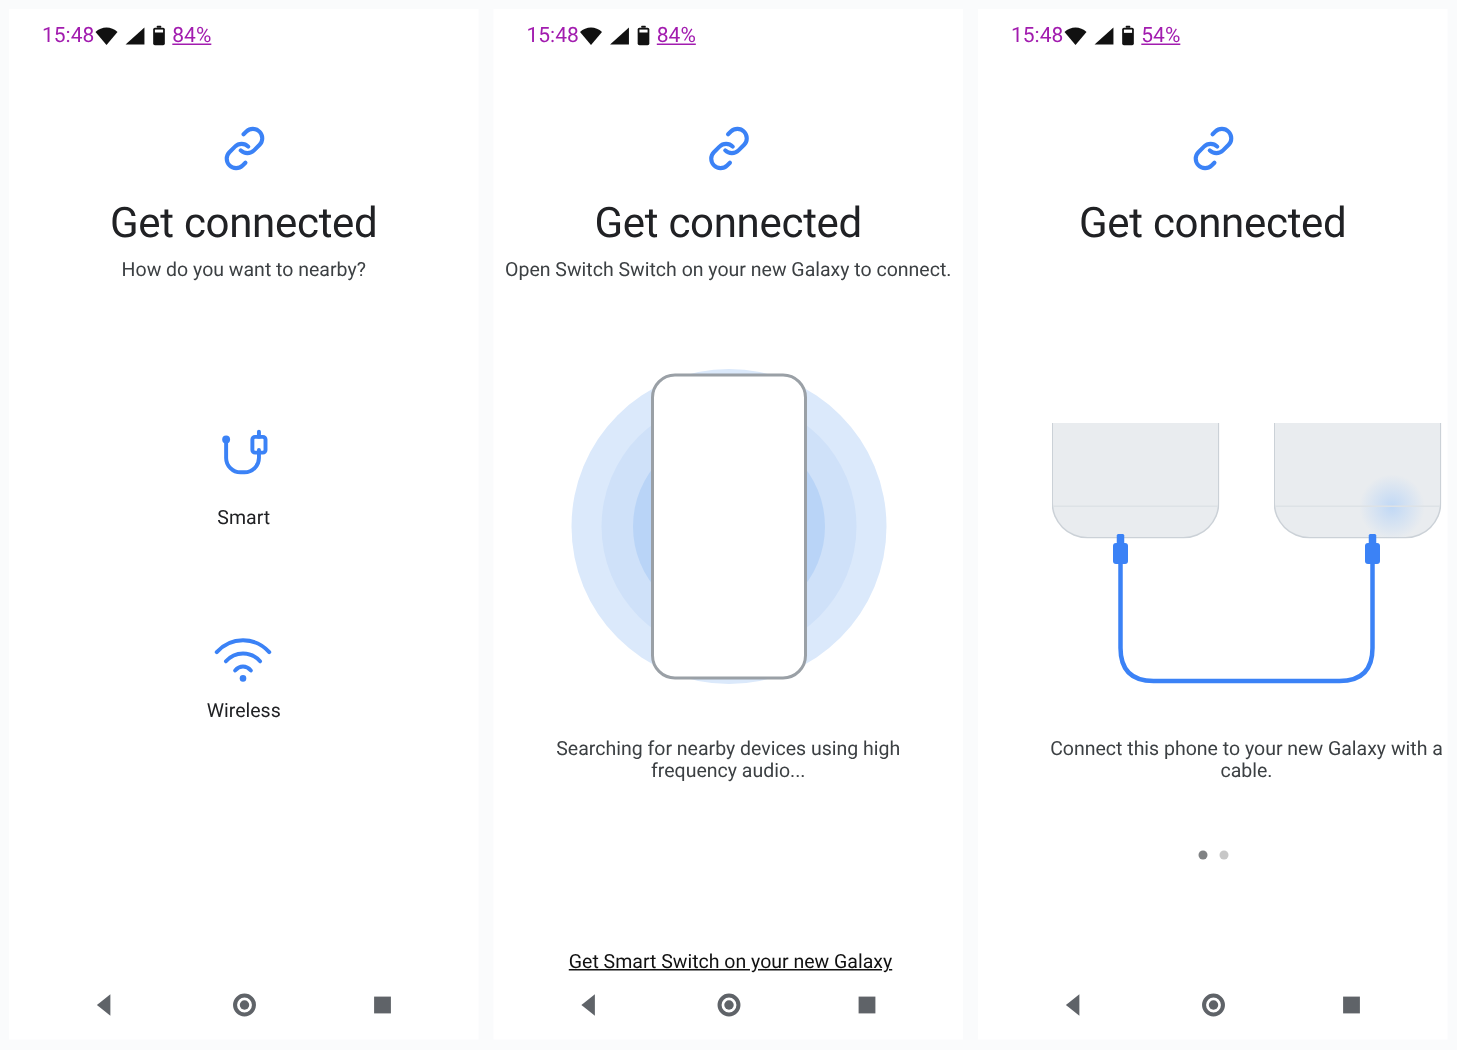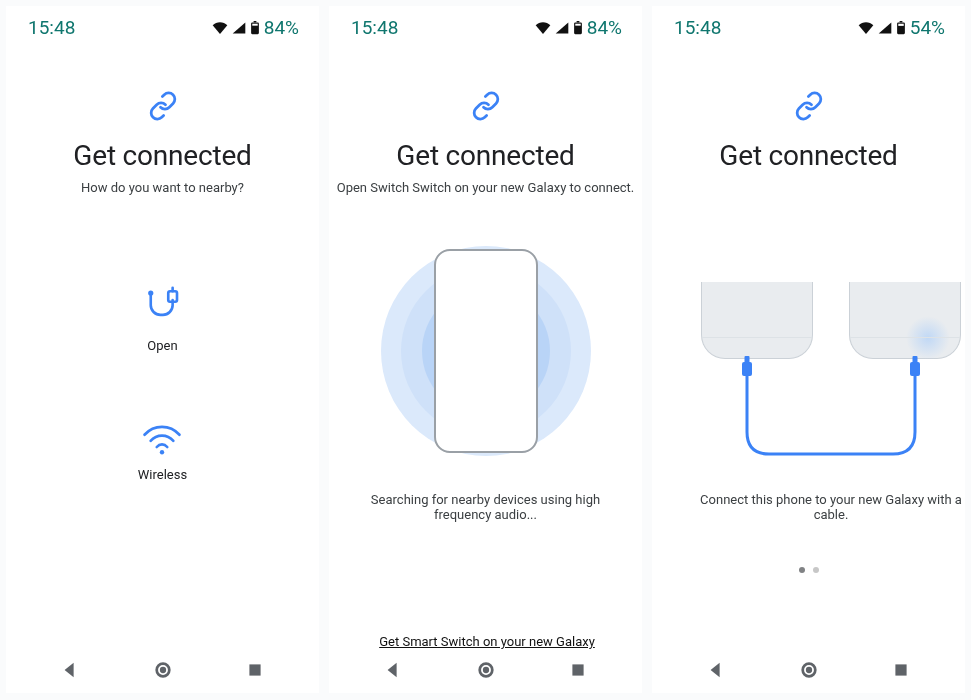--- a/index.html
+++ b/index.html
@@ -1,21 +1,21 @@
 <!DOCTYPE html>
 <html><head>
 <meta charset="utf-8">
 <style>
   :root { --accent:#3b82f6; --ink:#202124; --muted:#5f6368; --light:#e8eaed; --border:#9aa0a6; --bg:#ffffff; --halo1:#dbe9fb; --halo2:#cfe1f9; --halo3:#b9d4f7; --radius:16px; }
   html,body{margin:0;padding:0;background:#fafbfc;}
   body{font-family:"Google Sans","Roboto","Helvetica Neue",Arial,sans-serif;color:var(--ink);width:971px;margin:0 auto;}
   .row{display:flex;gap:10px;justify-content:center;align-items:stretch;padding:6px;}
   .phone{position:relative;flex:1 1 0;background:var(--bg);height:687px;overflow:hidden;}
-  .status-bar{display:flex;justify-content:space-between;align-items:center;padding:10px 20px 0 22px;font-size:19px;color:#0f766e;}
-  .status-right{display:flex;align-items:center;gap:4px;}
+  .status-bar{display:flex;align-items:center;padding:10px 20px 0 22px;font-size:14px;color:#a21caf;}
+  .status-right{display:flex;align-items:center;gap:4px;text-decoration:underline;}
   .status-right svg{display:block;}
   .header{margin-top:52px;text-align:center;}
   .link-icon{display:inline-block;margin-bottom:14px;}
   .title{font-size:28px;font-weight:400;letter-spacing:-.2px;}
   .subtitle{font-size:13px;color:#3c4043;margin-top:8px;}
   .content{position:absolute;left:0;right:0;top:190px;bottom:66px;display:flex;flex-direction:column;align-items:center;}
   .option{display:flex;flex-direction:column;align-items:center;gap:6px;cursor:pointer;}
   .option+.option{margin-top:70px;}
   .option-label{font-size:13px;color:#202124;}
   .stage{display:flex;flex-direction:column;align-items:center;}
@@ -78,21 +78,21 @@
     <div class="content" style="top:280px;">
       <div class="option">
         <span>
           <svg width="42" height="42" viewBox="0 0 48 48" fill="none" stroke="#3b82f6" stroke-width="3" stroke-linecap="round" stroke-linejoin="round">
             <path d="M10 8v14c0 6 5 11 11 11h3c6 0 11-5 11-11V16"></path>
             <rect x="30" y="6" width="10" height="12" rx="2" fill="none"></rect>
             <line x1="35" y1="2" x2="35" y2="6"></line>
             <circle cx="10" cy="8" r="3" fill="#3b82f6" stroke="none"></circle>
           </svg>
         </span>
-        <span class="option-label">Open</span>
+        <span class="option-label">Smart</span>
       </div>
 
       <div class="option">
         <span>
           <svg width="42" height="34" viewBox="0 0 48 36" fill="none" stroke="#3b82f6" stroke-width="3" stroke-linecap="round">
             <path d="M4 12c11-12 29-12 40 0"></path>
             <path d="M11 19c7-8 19-8 26 0"></path>
             <path d="M18 26c3.5-4 8.5-4 12 0"></path>
             <circle cx="24" cy="32" r="2.5" fill="#3b82f6" stroke="none"></circle>
           </svg>

